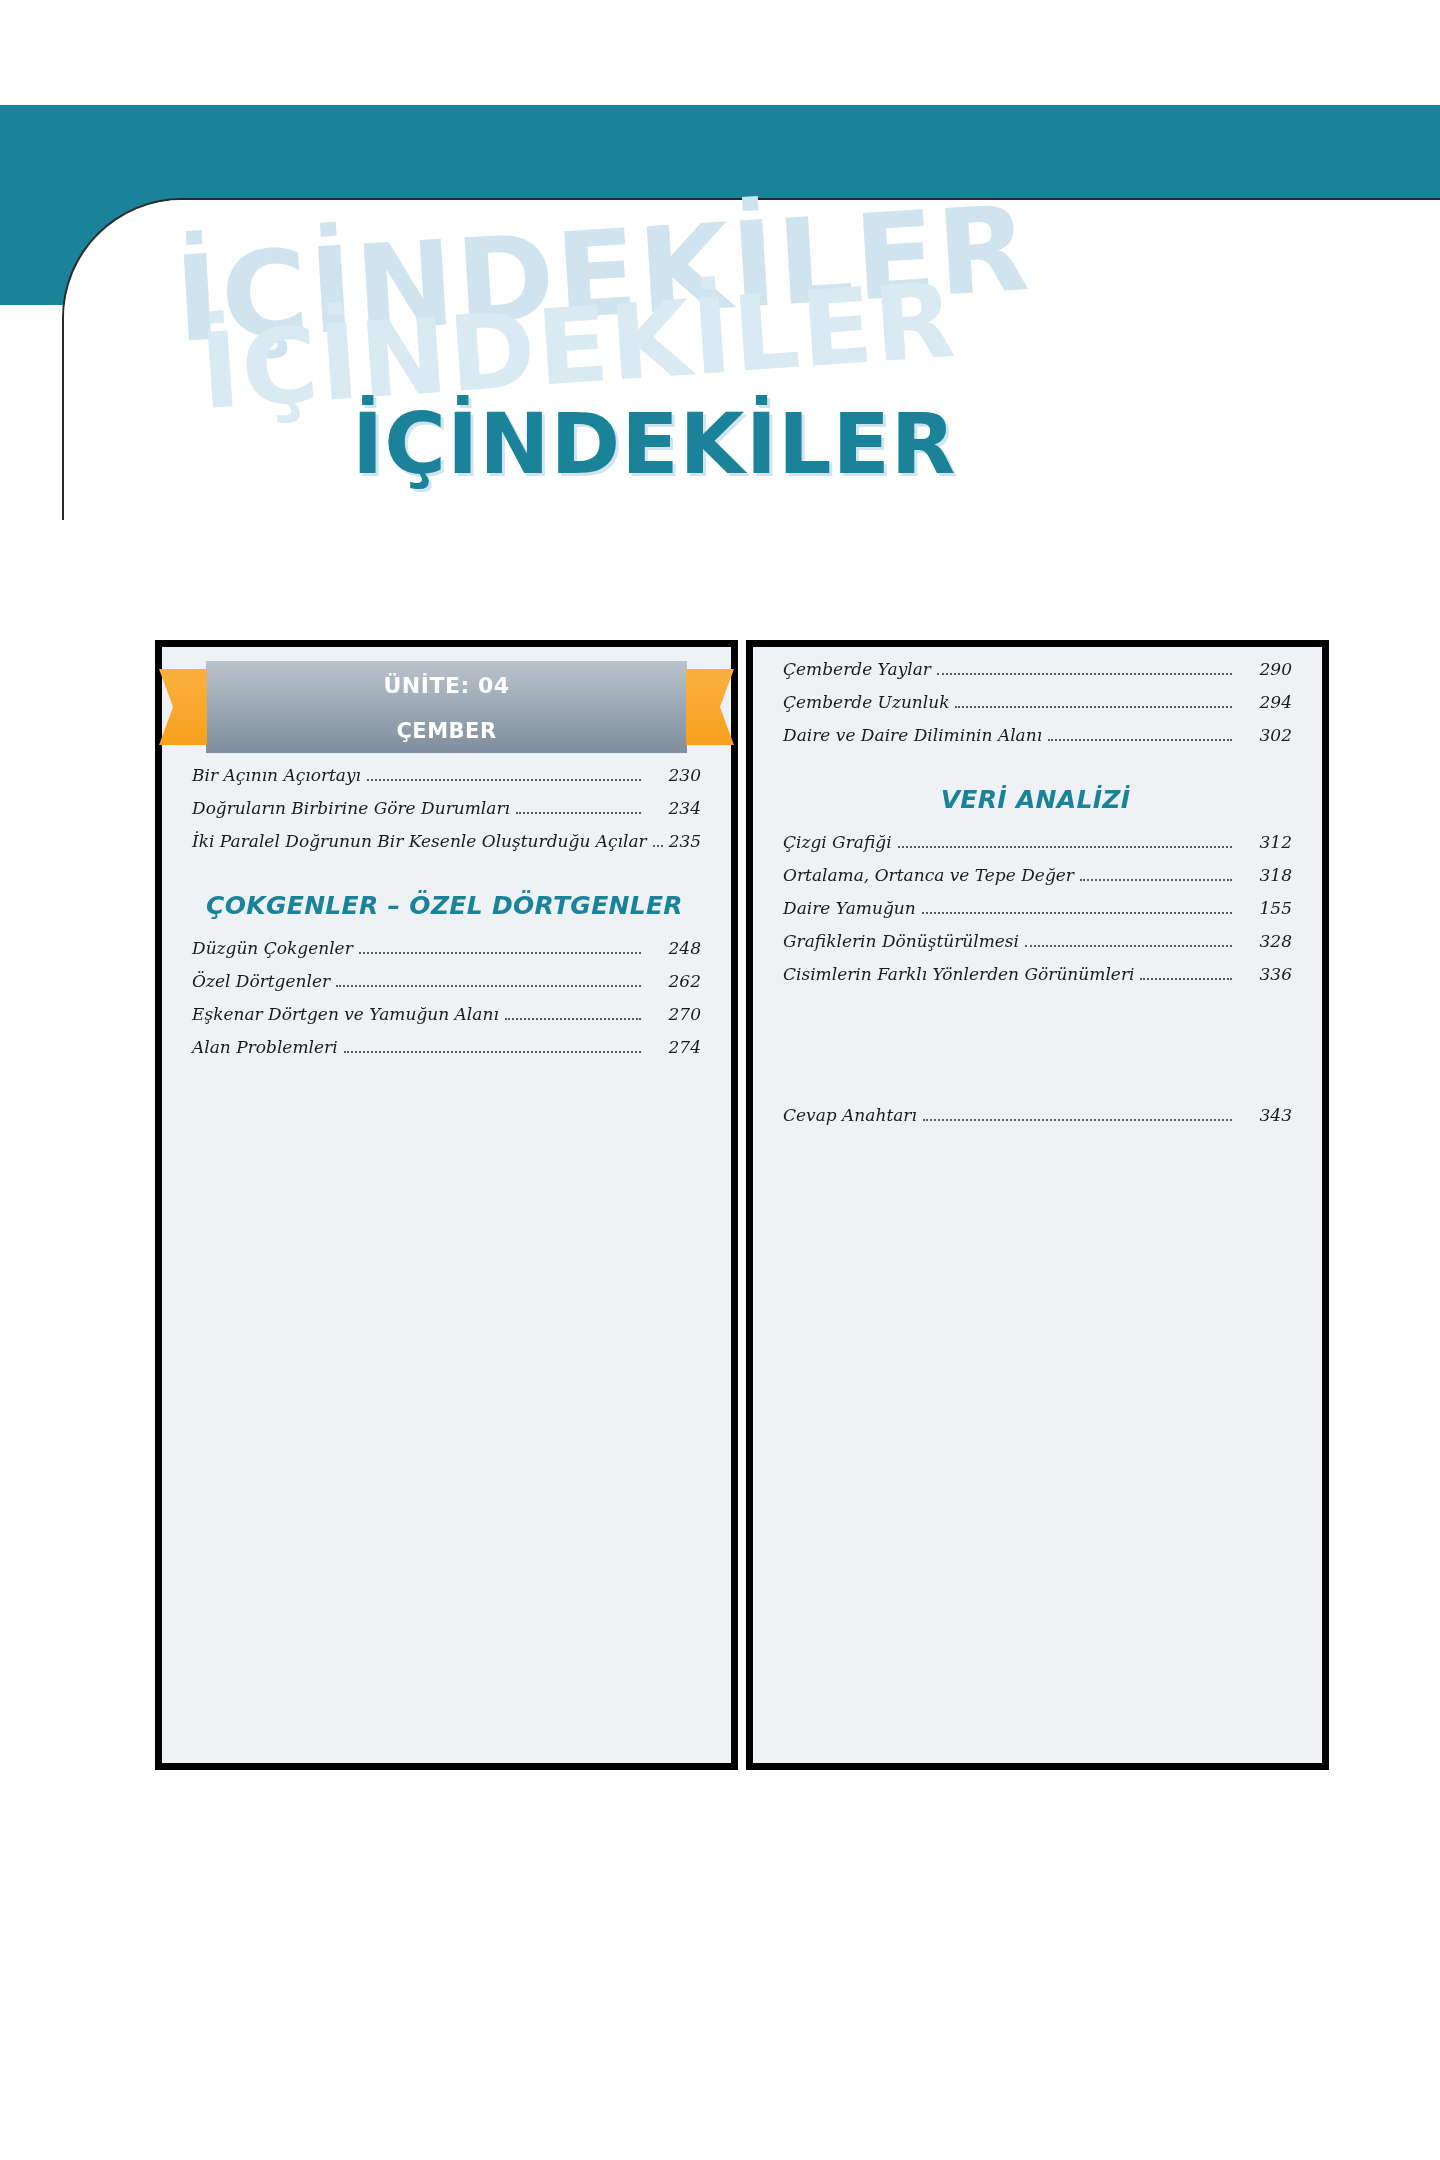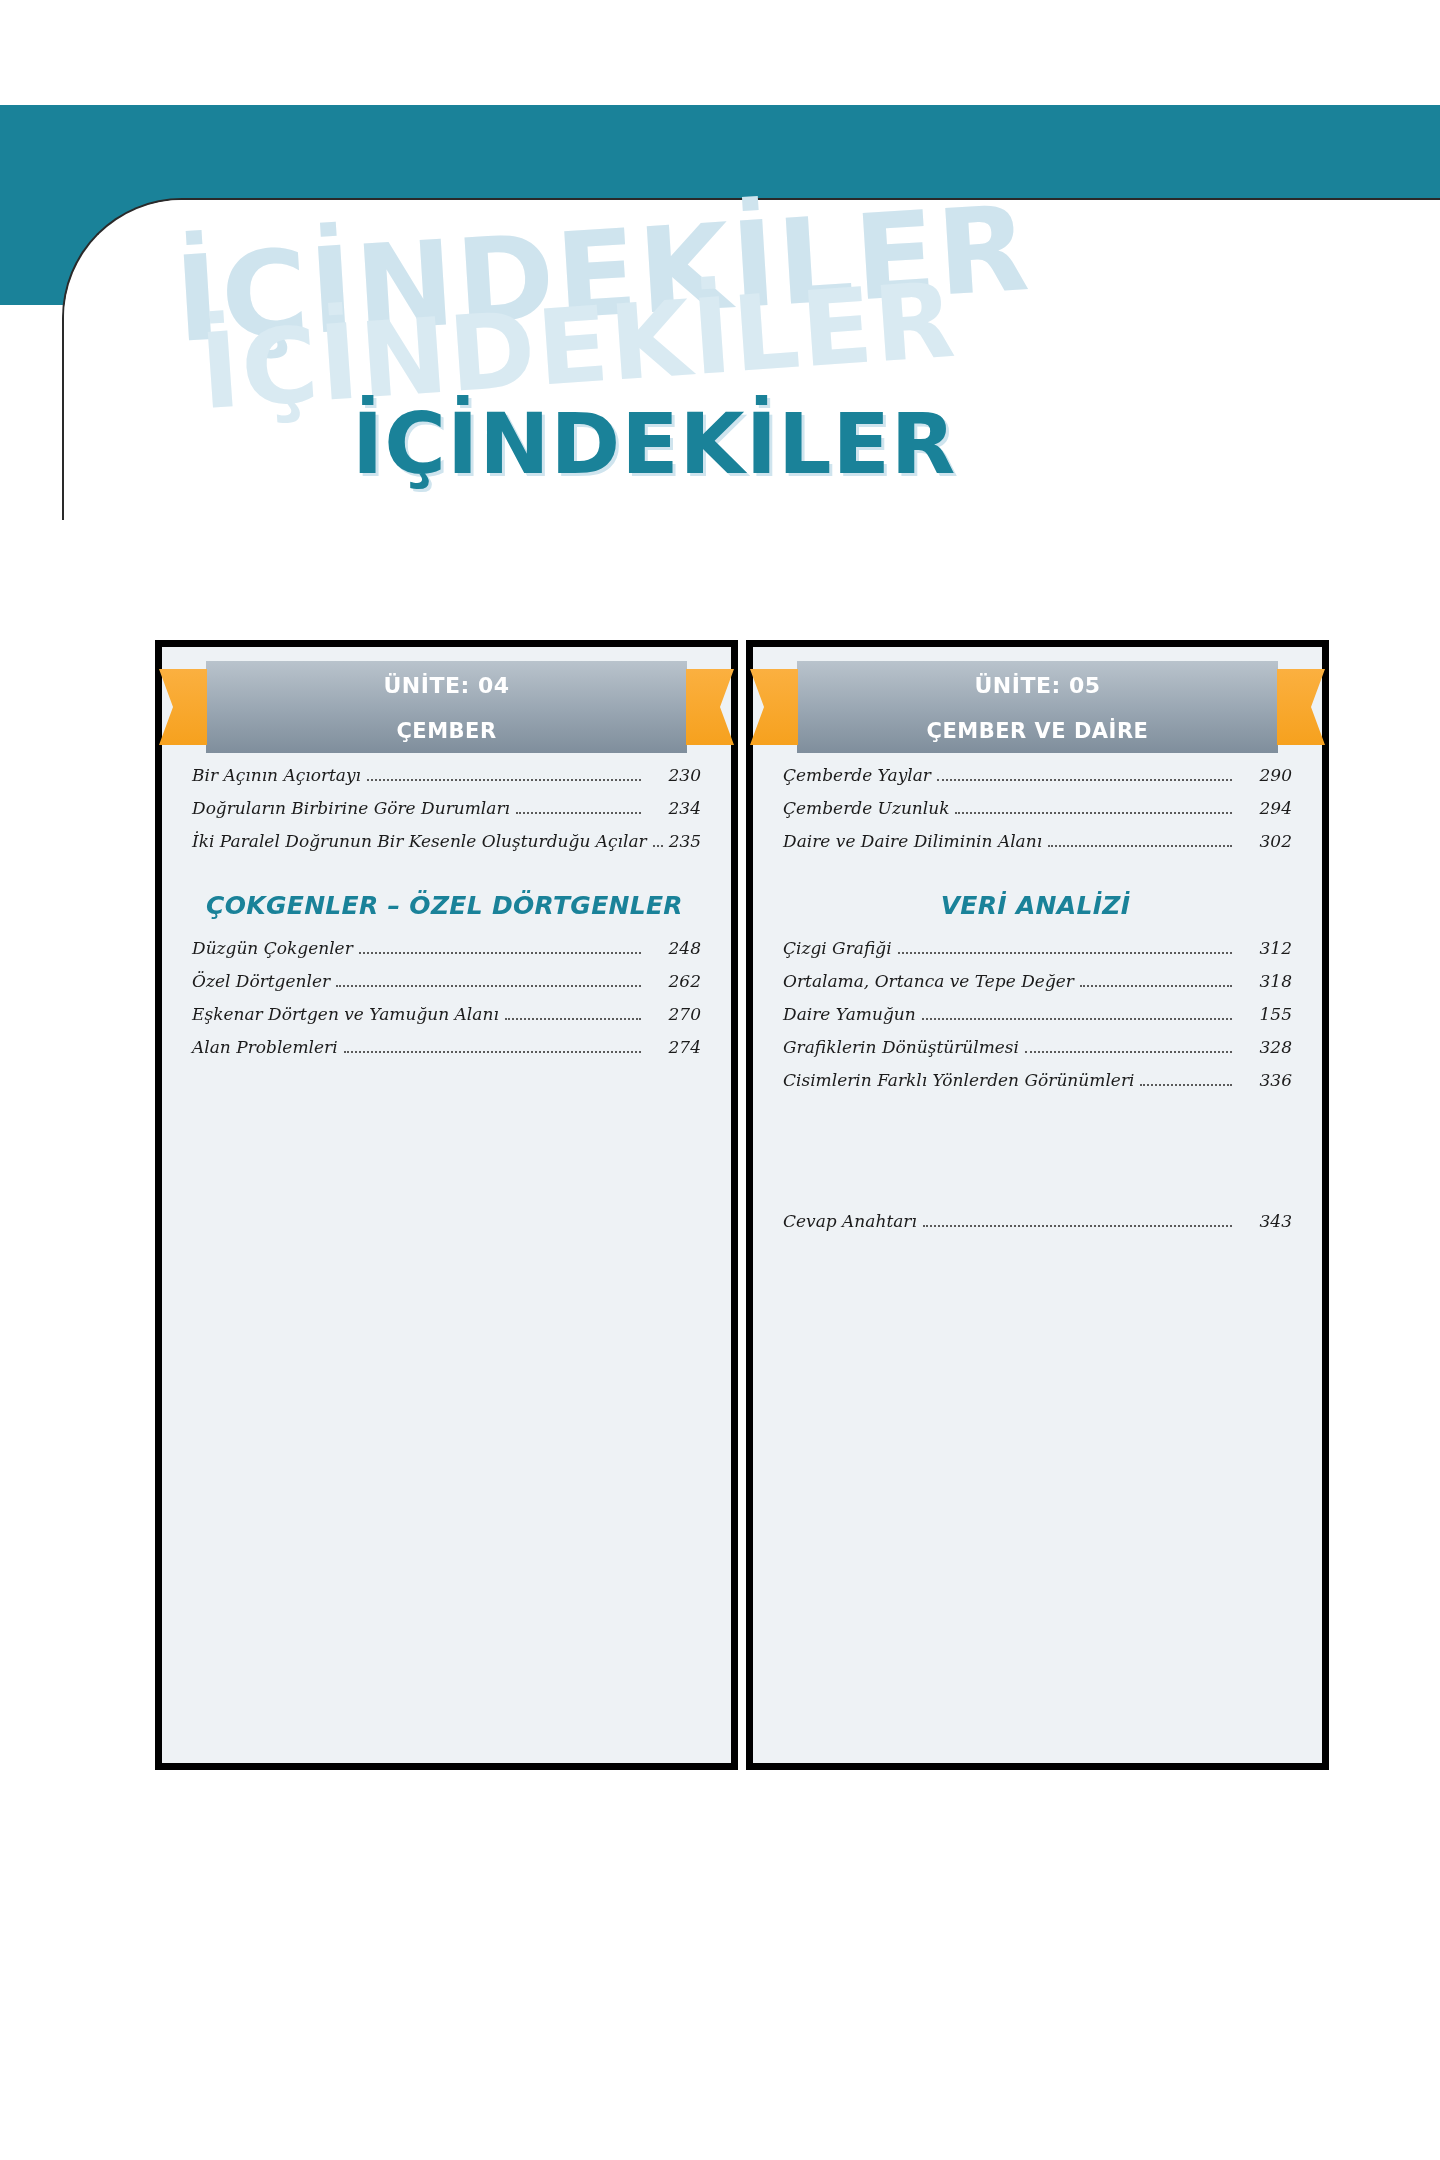--- a/index.html
+++ b/index.html
@@ -264,26 +264,20 @@
       </div>
       <div class="toc-row">
         <span class="toc-label">Alan Problemleri</span>
         <span class="toc-dots"></span>
         <span class="toc-page">274</span>
       </div>
     </div>
   </div>
 
   <div class="col col-right">
-    <div class="unit-head-wrap">
-      <div class="ribbon-tab"></div>
-      <div class="ribbon-tab-r"></div>
-      <div class="unit-bar-top">ÜNİTE: 05</div>
-      <div class="unit-bar-bot">ÇEMBER VE DAİRE</div>
-    </div>
 
     <div class="toc-list">
       <div class="toc-row">
         <span class="toc-label">Çemberde Yaylar</span>
         <span class="toc-dots"></span>
         <span class="toc-page">290</span>
       </div>
       <div class="toc-row">
         <span class="toc-label">Çemberde Uzunluk</span>
         <span class="toc-dots"></span>

